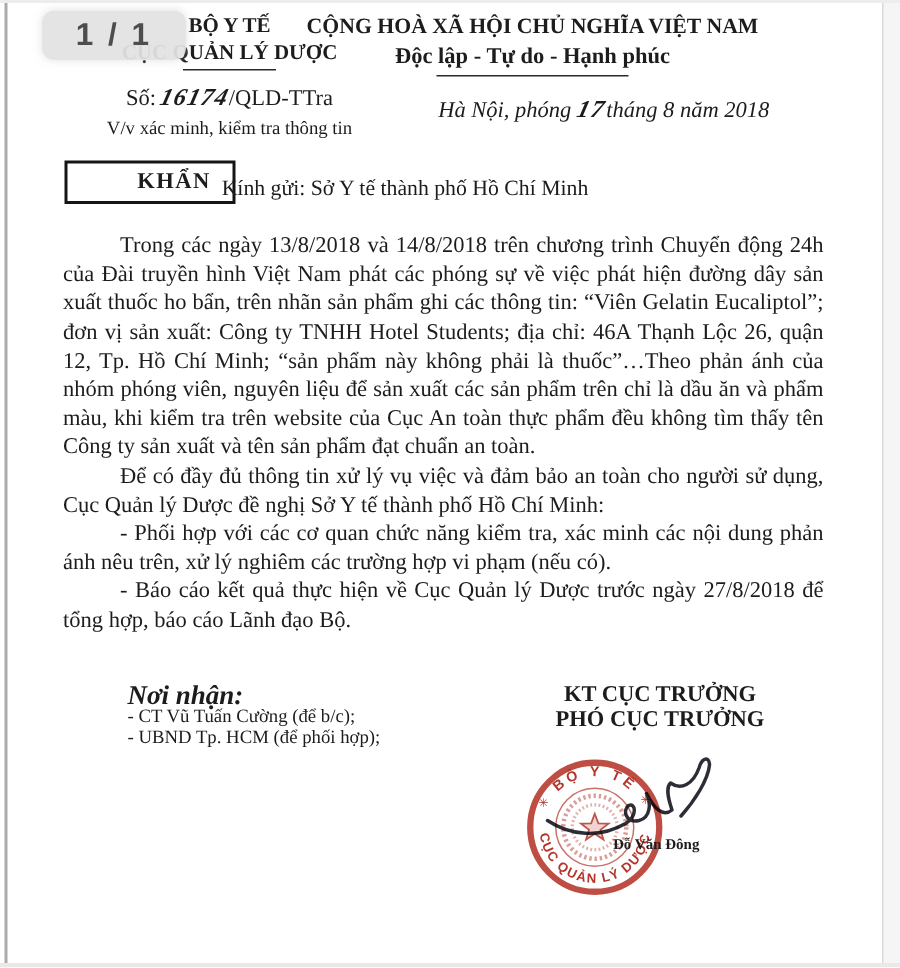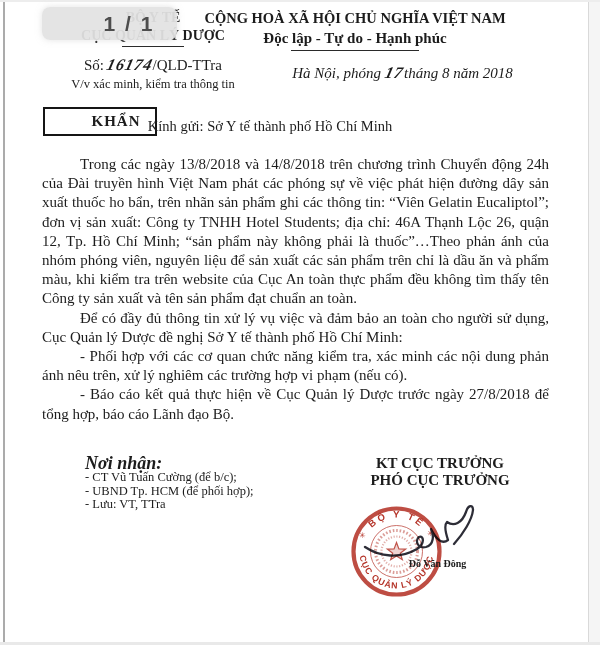--- a/index.html
+++ b/index.html
@@ -8,25 +8,25 @@
     font-family:"Liberation Serif", serif; color:#1c1c1c; overflow:hidden;
   }
   
   .edge-left{position:absolute;left:3px;top:0;bottom:0;width:2px;background:#8f8f8f;opacity:.75;}
   .edge-right-band{position:absolute;right:0;top:0;bottom:0;width:11px;background:#f5f5f5;border-left:1px solid #d9d9d9;}
   .edge-top{position:absolute;left:0;right:0;top:0;height:2px;background:#ededed;}
   .edge-bottom{position:absolute;left:0;right:0;bottom:0;height:3px;background:#e9e9e9;}
 
   
   .page-indicator{
-    position:absolute; left:42px; top:7px; width:96px; height:33px; z-index:30;
+    position:absolute; left:28px; top:7px; width:96px; height:33px; z-index:30;
     background:rgba(226,226,226,.94); border-radius:8px;
     display:flex; align-items:center; justify-content:center;
     font-family:"Liberation Sans", sans-serif; font-weight:bold; font-size:21px;
-    color:#4d4d4d; letter-spacing:2px; box-shadow:0 0 6px rgba(200,200,200,.5);padding-left:39px;
+    color:#4d4d4d; letter-spacing:2px; box-shadow:0 0 6px rgba(200,200,200,.5);
   }
 
   
   .org-col{position:absolute;left:28px;top:9px;width:250px;text-align:center;line-height:1.25;}
   .org-parent{font-weight:bold;font-size:14px;}
   .org-name{font-weight:bold;font-size:14px;}
   .org-rule{width:62px;border-top:1.5px solid #2a2a2a;margin:2px auto 0;}
   .doc-number{font-size:15px;margin-top:8px;white-space:nowrap;}
   .subject{font-size:12.5px;margin-top:2px;}
   .nat-col{position:absolute;left:195px;top:9px;width:320px;text-align:center;line-height:1.3;}
@@ -98,21 +98,20 @@
     <p>Trong các ngày 13/8/2018 và 14/8/2018 trên chương trình Chuyển động 24h của Đài truyền hình Việt Nam phát các phóng sự về việc phát hiện đường dây sản xuất thuốc ho bẩn, trên nhãn sản phẩm ghi các thông tin: “Viên Gelatin Eucaliptol”; đơn vị sản xuất: Công ty TNHH Hotel Students; địa chỉ: 46A Thạnh Lộc 26, quận 12, Tp. Hồ Chí Minh; “sản phẩm này không phải là thuốc”…Theo phản ánh của nhóm phóng viên, nguyên liệu để sản xuất các sản phẩm trên chỉ là dầu ăn và phẩm màu, khi kiểm tra trên website của Cục An toàn thực phẩm đều không tìm thấy tên Công ty sản xuất và tên sản phẩm đạt chuẩn an toàn.</p>
     <p>Để có đầy đủ thông tin xử lý vụ việc và đảm bảo an toàn cho người sử dụng, Cục Quản lý Dược đề nghị Sở Y tế thành phố Hồ Chí Minh:</p>
     <p>- Phối hợp với các cơ quan chức năng kiểm tra, xác minh các nội dung phản ánh nêu trên, xử lý nghiêm các trường hợp vi phạm (nếu có).</p>
     <p>- Báo cáo kết quả thực hiện về Cục Quản lý Dược trước ngày 27/8/2018 để tổng hợp, báo cáo Lãnh đạo Bộ.</p>
   </div>
 
   <div class="recipients">
     <div class="title">Nơi nhận:</div>
     <div>- CT Vũ Tuấn Cường (để b/c);</div>
     <div>- UBND Tp. HCM (để phối hợp);</div>
-    <div>- Lưu: VT, TTra</div>
   </div>
 
   <div class="sign-block">
     <div>KT CỤC TRƯỞNG</div>
     <div>PHÓ CỤC TRƯỞNG</div>
   </div>
 
   <div class="signer-name">Đỗ Văn Đông</div>
 
   <svg class="seal-svg" width="95" height="95" viewBox="0 0 95 95">

